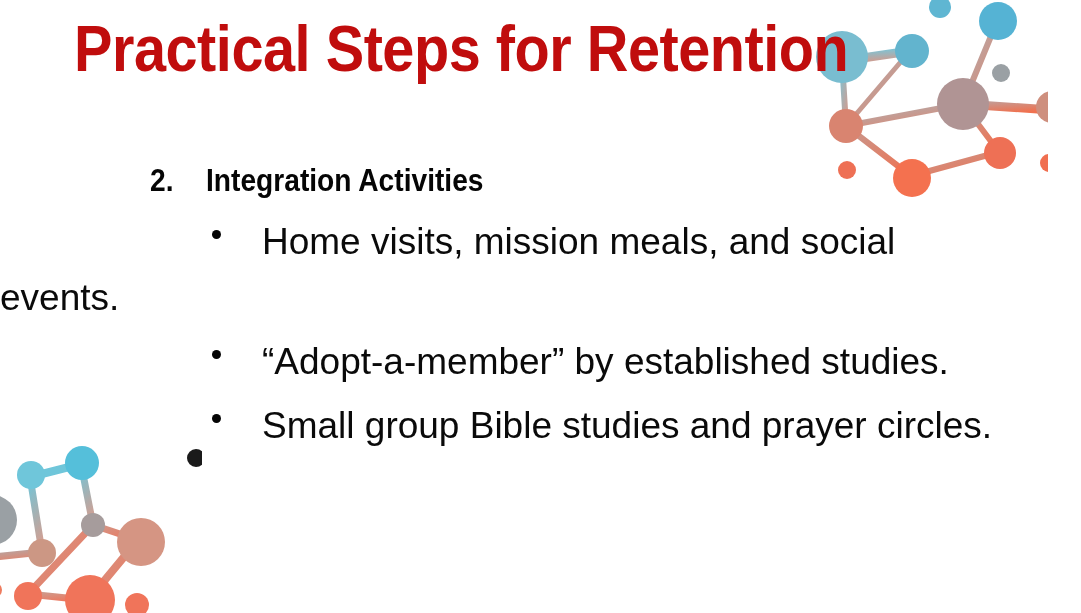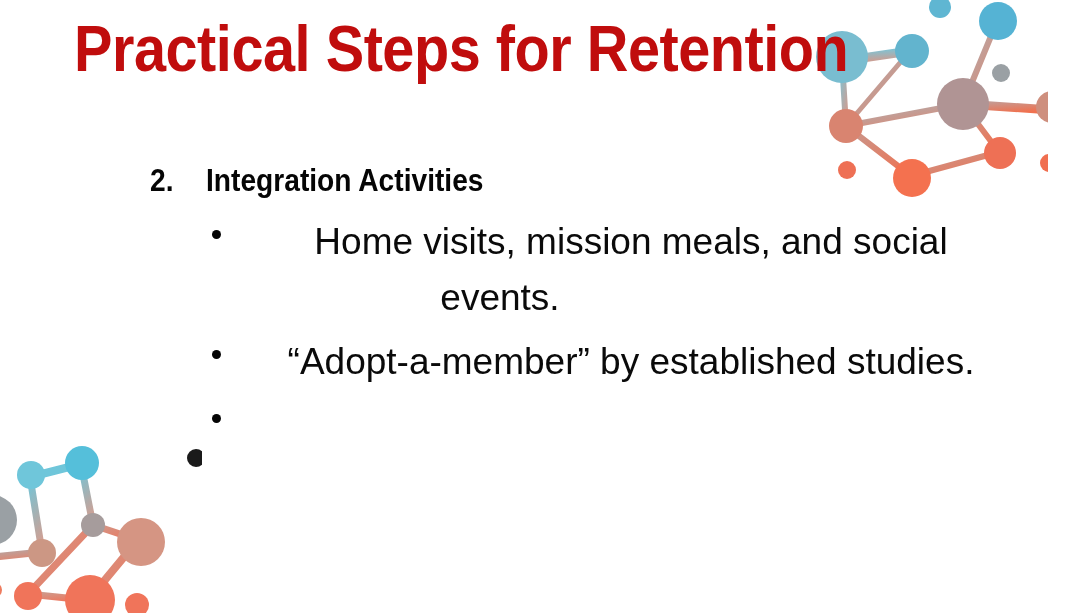--- a/index.html
+++ b/index.html
@@ -86,21 +86,20 @@
     color: #050505;
     transform: scaleX(0.88);
     transform-origin: left top;
     white-space: nowrap;
   }
 
   .bullet-list {
     list-style: none;
     margin: 10px 0 12px 0;
     padding: 0;
-    text-align: center;
   }
   .bullet-row {
     position: relative;
     margin: 0 0 8px 0;
     min-height: 56px;
   }
   .bullet-row .dot {
     position: absolute;
     left: 212px;
     top: 16px;
@@ -222,17 +221,18 @@
       <li class="bullet-row">
         <span class="dot"></span>
         <span class="btext">Home visits, mission meals, and social events.</span>
       </li>
       <li class="bullet-row">
         <span class="dot"></span>
         <span class="btext">“Adopt-a-member” by established studies.</span>
       </li>
       <li class="bullet-row">
         <span class="dot"></span>
+        <span class="btext">Small group Bible studies and prayer circles.</span>
       </li>
     </ul>
 
   </div>
 </div>
 
 </body></html>

